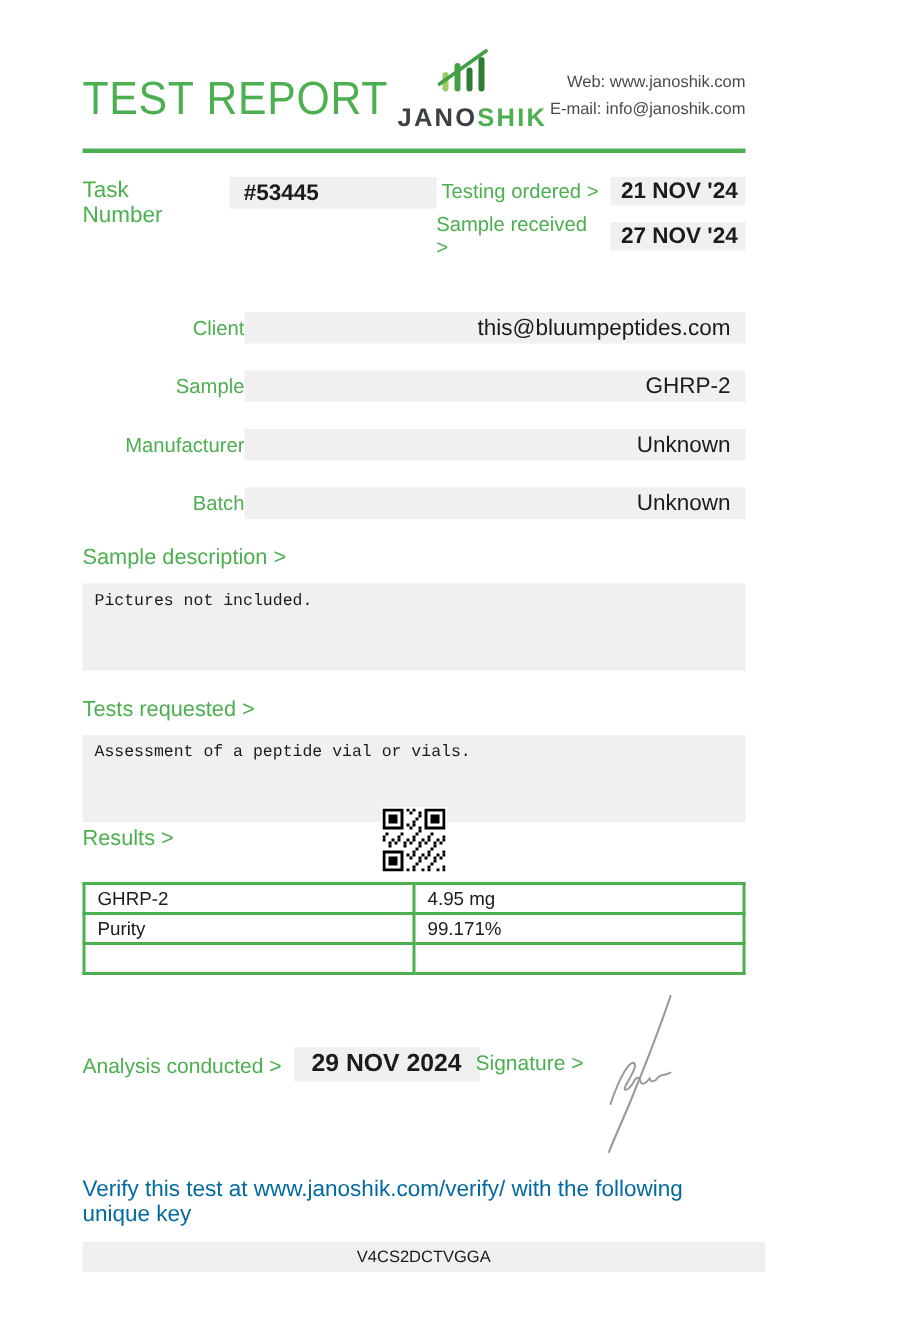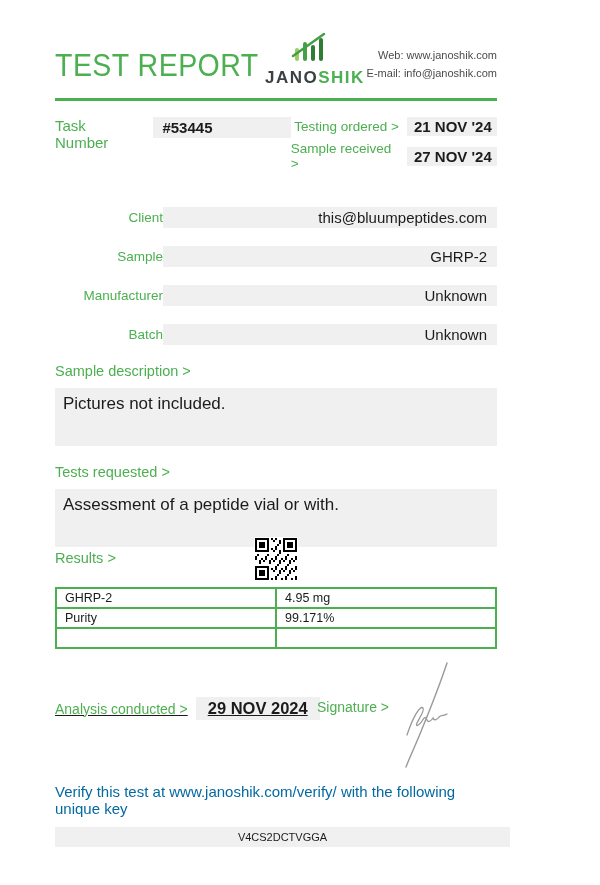--- a/index.html
+++ b/index.html
@@ -34,39 +34,39 @@
   .date-box { background:#f0f0f0; font-weight:bold; font-size:15px; padding:1px 7px; width:90px; white-space:nowrap; }
 
   
   .info { margin-top:36px; }
   .info-row { display:flex; align-items:center; margin-bottom:18px;text-align:right; }
   .info-label { width:108px; color:#4caf50; font-size:13.5px; flex:none; }
   .info-value { flex:1; background:#f0f0f0; font-size:15px; padding:2px 10px; min-height:21px; }
 
   
   .section-label { color:#4caf50; font-size:14.5px; }
-  .gray-box { background:#f0f0f0; margin-top:9px; height:58px; font-size:17px; padding:6px 8px; }
+  .gray-box { background:#f0f0f0; margin-top:9px; height:58px; font-size:11px; padding:6px 8px;font-family:Liberation Mono, monospace; }
   .sec-desc  { }
   .sec-tests { margin-top:18px; }
 
   
   .results-header { position:relative; height:40px; }
   .results-label { position:absolute; left:0; top:3px; }
   .qr-wrap { position:absolute; left:50%; top:-10px; transform:translateX(-50%); background:#fff; padding:1px; line-height:0; }
   table.results { width:100%; border-collapse:collapse; }
   table.results td {
     border:2px solid #4caf50; font-size:12.5px; padding:2px 8px; height:20px; background:#fff;
   }
   table.results td.c0 { width:50%; }
 
   .sec-comments { margin-top:16px; }
 
   
   .footer { position:relative; height:118px; margin-top:10px; }
-  .analysis { position:absolute; left:0; top:38px; display:flex; align-items:center;text-decoration:underline; }
+  .analysis { position:absolute; left:0; top:38px; display:flex; align-items:center; }
   .analysis .lbl { color:#4caf50; font-size:14px; margin-right:8px; white-space:nowrap; }
   .analysis-date { background:#f0f0f0; font-weight:bold; font-size:16.5px; padding:2px 12px; white-space:nowrap; }
   .sig-label { position:absolute; right:108px; top:40px; color:#4caf50; font-size:14px; }
   .sig-img { position:absolute; right:38px; top:0; }
 
   .verify-line { text-align:left; color:#0369a1; font-size:15px; margin-top:6px; }
   .key-box { background:#f0f0f0; width:455px; margin:10px auto 0 auto; text-align:center; font-size:11px; padding:4px 0; }
 </style>
 </head>
 <body>
@@ -130,21 +130,21 @@
     </div>
   </div>
 
   <div class="sec-desc">
     <div class="section-label">Sample description &gt;</div>
     <div class="gray-box">Pictures not included.</div>
   </div>
 
   <div class="sec-tests">
     <div class="section-label">Tests requested &gt;</div>
-    <div class="gray-box">Assessment of a peptide vial or with.</div>
+    <div class="gray-box">Assessment of a peptide vial or vials.</div>
   </div>
 
   <div class="results-header">
     <span class="section-label results-label">Results &gt;</span>
     <span class="qr-wrap">
       <svg id="qr-svg" width="42" height="42" viewBox="0 0 42 42">
           <rect x="16" y="0" width="2" height="2" fill="#000"></rect>
           <rect x="20" y="0" width="2" height="2" fill="#000"></rect>
           <rect x="18" y="2" width="2" height="2" fill="#000"></rect>
           <rect x="24" y="2" width="2" height="2" fill="#000"></rect>

